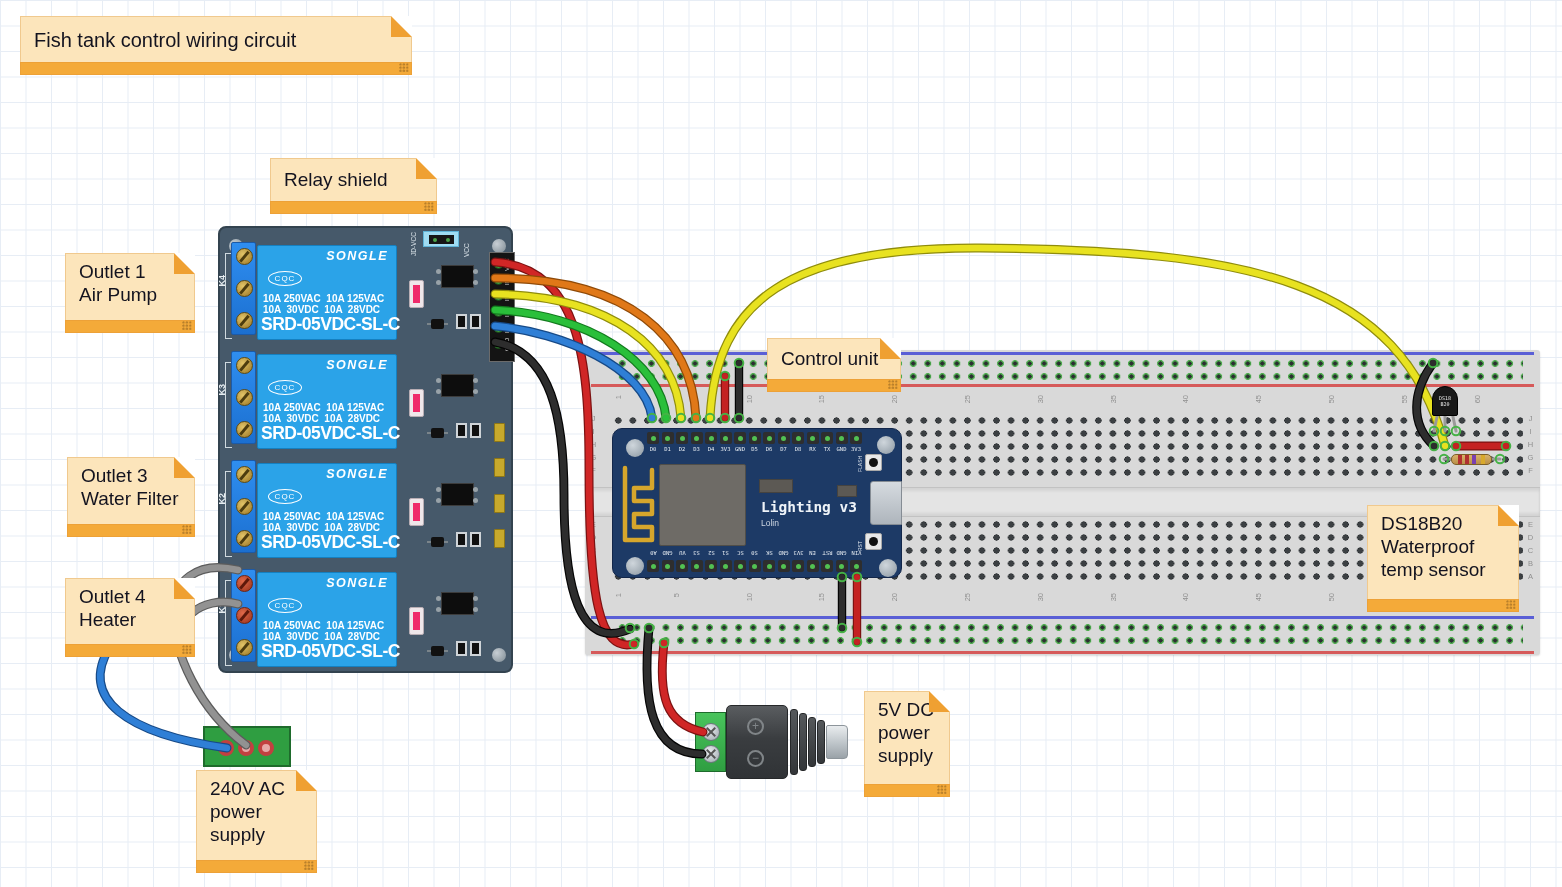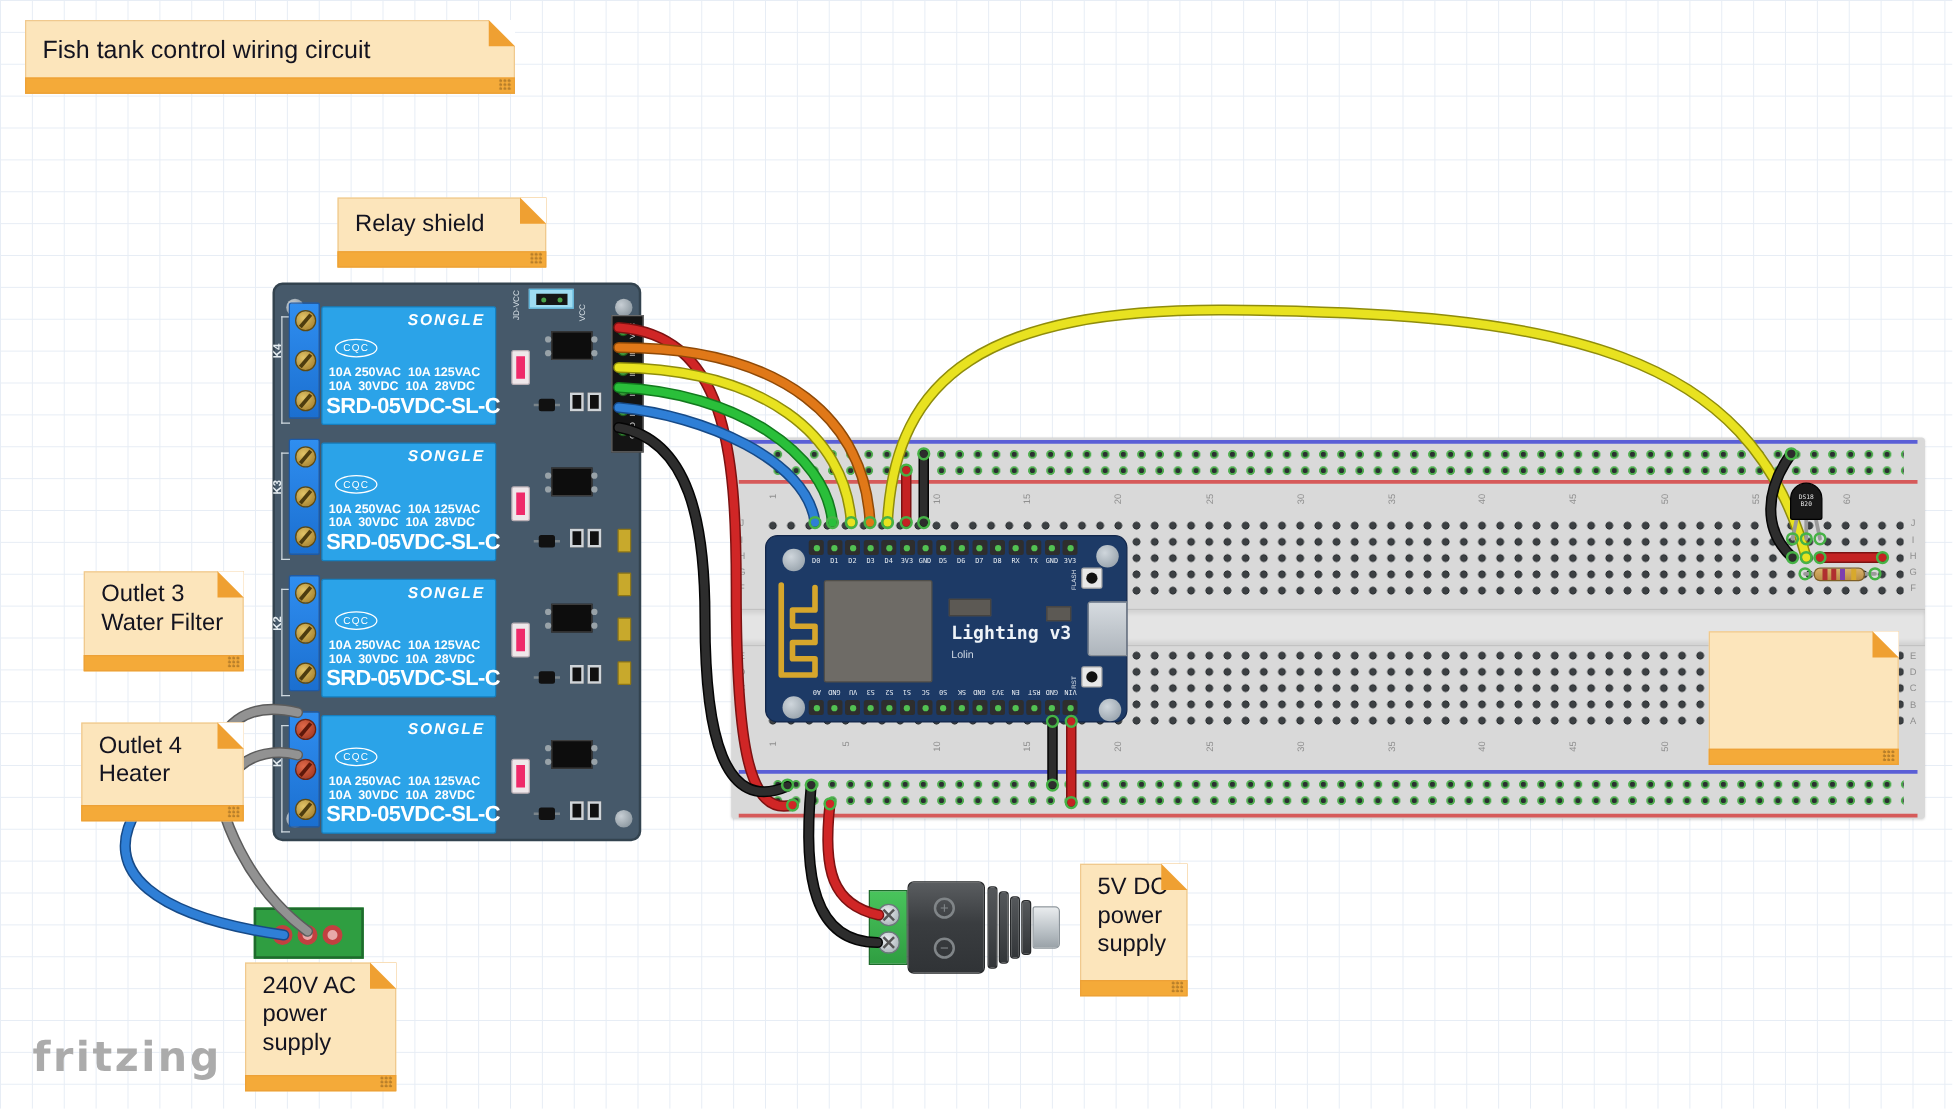--- a/index.html
+++ b/index.html
@@ -473,37 +473,55 @@
         <div class="grip"></div>
       </div>
   </div>
   <div class="note" style="left:270px;top:158px;width:167px;height:56px">
     <div class="note-text" style="top:10px">Relay shield</div>
     <div class="note-fold"></div>
     <div class="note-bar">
         <div class="grip"></div>
       </div>
   </div>
+  <div class="note" style="left:65px;top:253px;width:130px;height:80px">
+    <div class="note-text">Outlet 1
+Air Pump</div>
+    <div class="note-fold"></div>
+    <div class="note-bar">
+        <div class="grip"></div>
+      </div>
+  </div>
   <div class="note" style="left:67px;top:457px;width:128px;height:80px">
     <div class="note-text">Outlet 3
 Water Filter</div>
     <div class="note-fold"></div>
     <div class="note-bar">
         <div class="grip"></div>
       </div>
   </div>
   <div class="note" style="left:65px;top:578px;width:130px;height:79px">
     <div class="note-text">Outlet 4
 Heater</div>
     <div class="note-fold"></div>
     <div class="note-bar">
         <div class="grip"></div>
       </div>
   </div>
+  <div class="note" style="left:767px;top:338px;width:134px;height:54px">
+    <div class="note-text" style="top:9px">Control unit</div>
+    <div class="note-fold"></div>
+    <div class="note-bar">
+        <div class="grip"></div>
+      </div>
+  </div>
   <div class="note" style="left:1367px;top:505px;width:152px;height:107px">
+    <div class="note-text">DS18B20
+Waterproof
+temp sensor</div>
     <div class="note-fold"></div>
     <div class="note-bar">
         <div class="grip"></div>
       </div>
   </div>
   <div class="note" style="left:864px;top:691px;width:86px;height:106px">
     <div class="note-text">5V DC
 power
 supply</div>
     <div class="note-fold"></div>
@@ -514,14 +532,13 @@
   <div class="note" style="left:196px;top:770px;width:121px;height:103px">
     <div class="note-text">240V AC
 power
 supply</div>
     <div class="note-fold"></div>
     <div class="note-bar">
         <div class="grip"></div>
       </div>
   </div>
 
-  <div class="watermark">fritzing</div>
 </div>
 
 </body></html>

